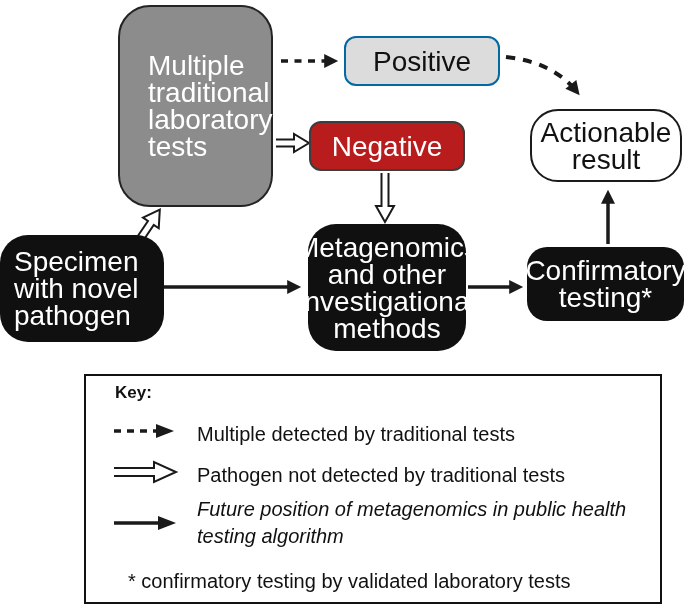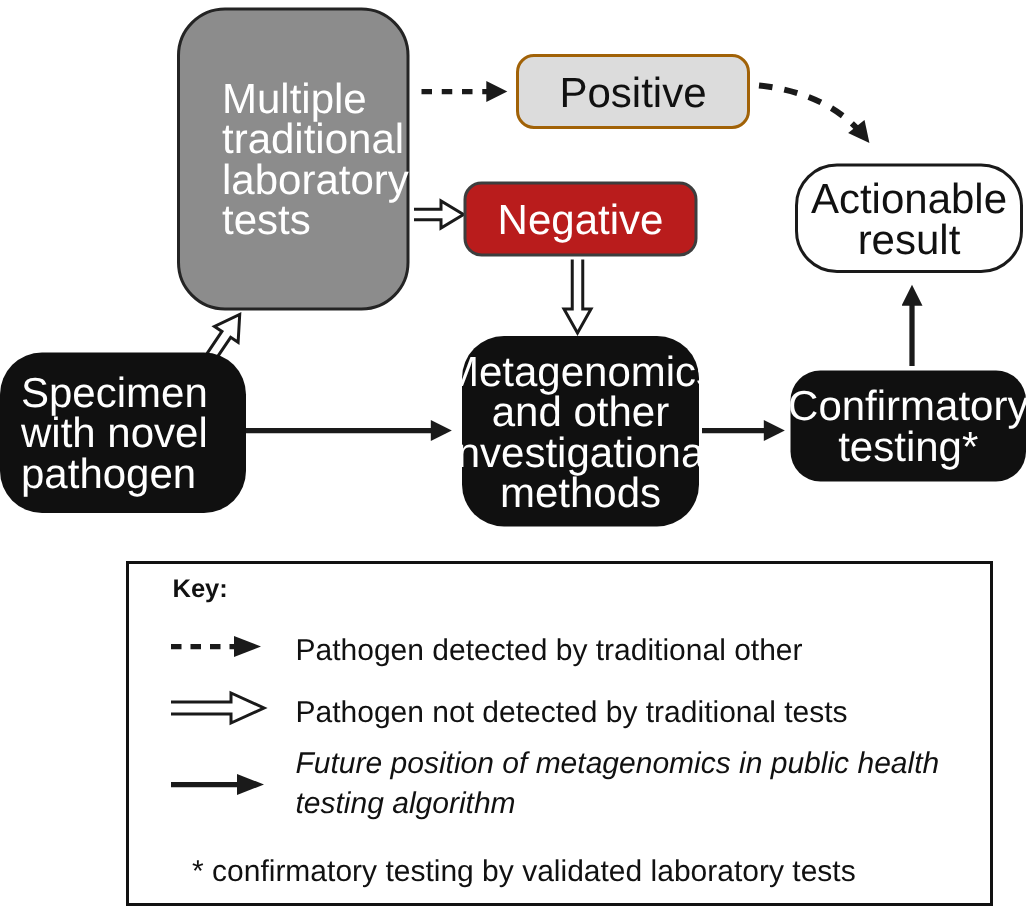--- a/index.html
+++ b/index.html
@@ -10,21 +10,21 @@
   .edges{position:absolute;left:0;top:0;width:685px;height:607px;pointer-events:none;}
   .node{
     position:absolute;box-sizing:border-box;display:flex;flex-direction:column;
     justify-content:center;font-size:28px;line-height:27px;
   }
   .node span{white-space:pre-line;}
   .center{align-items:center;text-align:center;}
   #node-tests{left:118px;top:5px;width:155px;height:202px;background:#8c8c8c;
     border:2px solid #242424;border-radius:32px;color:#ffffff;padding-left:28px;}
   #node-positive{left:344px;top:36px;width:156px;height:50px;background:#dcdcdc;
-    border:2px solid #a16207;border-radius:12px;color:#111111;}
+    border:2px solid #0369a1;border-radius:12px;color:#111111;}
   #node-negative{left:309px;top:121px;width:156px;height:50px;background:#b91c1c;
     border:2px solid #3d3d3d;border-radius:12px;color:#ffffff;}
   #node-actionable{left:530px;top:109px;width:152px;height:73px;background:#ffffff;
     border:2px solid #1a1a1a;border-radius:28px;color:#111111;}
   #node-specimen{left:0px;top:235px;width:164px;height:107px;background:#101010;
     border-radius:28px;color:#ffffff;padding-left:14px;}
   #node-metagenomics{left:308px;top:224px;width:158px;height:127px;background:#101010;
     border-radius:28px;color:#ffffff;}
   #node-confirmatory{left:527px;top:247px;width:157px;height:74px;background:#101010;
     border-radius:20px;color:#ffffff;}
@@ -107,21 +107,21 @@
 testing*</span>
   </div>
 
   <div class="keybox">
     <div class="key-title">Key:</div>
 
     <svg class="ki" id="ki1" width="64" height="22" viewBox="0 0 64 22">
       <line x1="2" y1="11" x2="44" y2="11" stroke="#1a1a1a" stroke-width="3.5" stroke-dasharray="7 6"></line>
       <polygon points="44,4 62,11 44,18" fill="#1a1a1a"></polygon>
     </svg>
-    <div class="kl" id="kl1">Pathogen detected by traditional other</div>
+    <div class="kl" id="kl1">Multiple detected by traditional tests</div>
 
     <svg class="ki" id="ki2" width="68" height="26" viewBox="0 0 68 26">
       <path d="M2,9 L42,9 L42,3 L64,13 L42,23 L42,17 L2,17" fill="#ffffff" stroke="#1a1a1a" stroke-width="2"></path>
     </svg>
     <div class="kl" id="kl2">Pathogen not detected by traditional tests</div>
 
     <svg class="ki" id="ki3" width="64" height="26" viewBox="0 0 64 26">
       <line x1="2" y1="13" x2="46" y2="13" stroke="#1a1a1a" stroke-width="3.5"></line>
       <polygon points="46,6 64,13 46,20" fill="#1a1a1a"></polygon>
     </svg>

